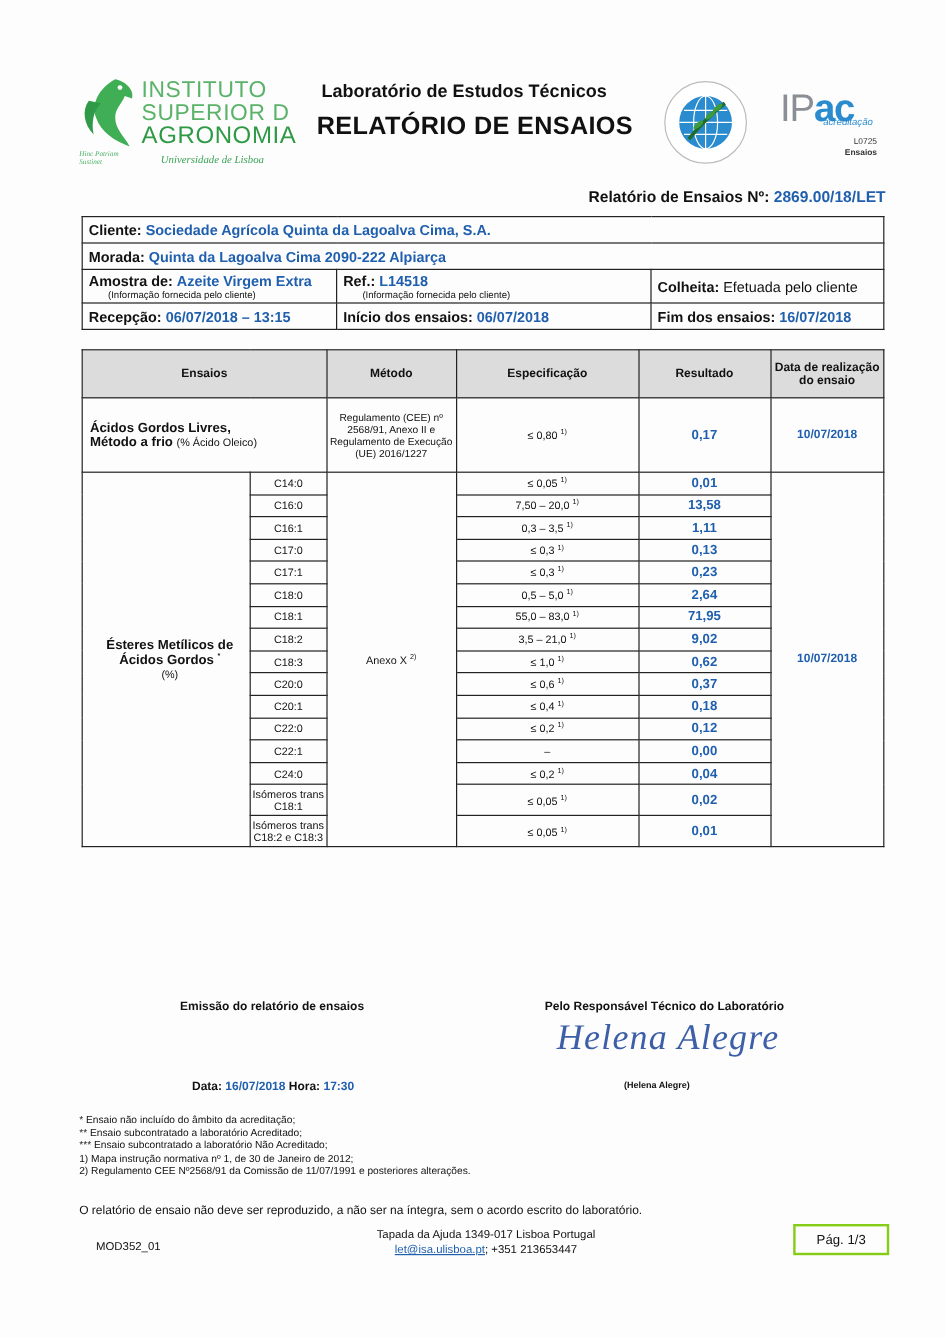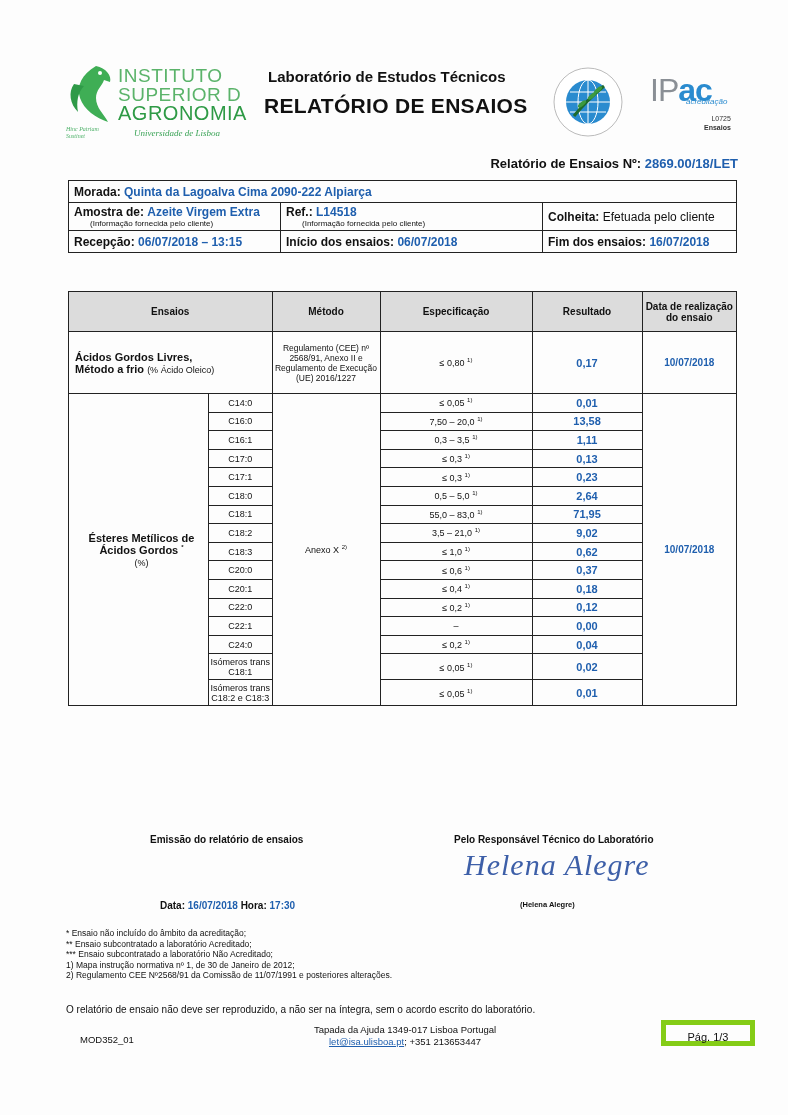--- a/index.html
+++ b/index.html
@@ -53,21 +53,21 @@
   .sig { left: 464px; top: 848px; font-family: "Liberation Serif", serif; font-style: italic; font-size: 30px; color: #3d5fa8; letter-spacing: 1px; }
   .sig-name { left: 520px; top: 900px; font-size: 7.5px; font-weight: bold; }
   .dt { left: 160px; top: 900px; font-size: 10px; font-weight: bold; }
 
   .notes { left: 66px; top: 928px; font-size: 8.5px; line-height: 10.5px; }
   .disclaimer { left: 66px; top: 1004px; font-size: 10px; }
 
   .mod { left: 80px; top: 1034px; font-size: 9.5px; }
   .footer { left: 230px; top: 1024px; width: 350px; text-align: center; font-size: 9.5px; line-height: 12px; }
   .footer a { color: #1f5fae; text-decoration: underline; }
-  .page { left: 661px; top: 1020px; width: 94px; height: 26px; border: 5px solid #84cc16; font-size: 11px; text-align: center; line-height: 24px; }
+  .page { left: 661px; top: 1020px; width: 80px; height: 26px; border: 2px solid #84cc16; font-size: 11px; text-align: center; line-height: 24px; }
 </style>
 </head>
 <body>
 
 <div class="abs logo-isa">
   <svg width="46" height="60" viewBox="0 0 46 60">
     <path d="M30 2 C40 4 46 12 44 18 L38 16 C36 22 30 26 30 34 C30 44 38 50 42 58 C30 54 18 46 14 34 C10 22 16 10 30 2 Z" fill="#3fae55"></path>
     <path d="M8 20 C2 28 4 40 12 48 C10 38 12 28 18 22 Z" fill="#2f9a48"></path>
     <circle cx="34" cy="9" r="2" fill="#fff"></circle>
   </svg>
@@ -105,20 +105,23 @@
   </div>
 </div>
 
 <div class="abs report-no">
   <span>Relatório de Ensaios Nº:</span>
   <span class="blue">2869.00/18/LET</span>
 </div>
 
 <table class="info">
   <tbody>
+      <tr style="height:22px">
+    <td colspan="3"><b>Cliente:</b> <span class="blue">Sociedade Agrícola Quinta da Lagoalva Cima, S.A.</span></td>
+  </tr>
   <tr style="height:22px">
     <td colspan="3"><b>Morada:</b> <span class="blue">Quinta da Lagoalva Cima 2090-222 Alpiarça</span></td>
   </tr>
   <tr style="height:26px">
     <td style="width:212px"><b>Amostra de:</b> <span class="blue">Azeite Virgem Extra</span><span class="small">(Informação fornecida pelo cliente)</span></td>
     <td style="width:262px"><b>Ref.:</b> <span class="blue">L14518</span><span class="small">(Informação fornecida pelo cliente)</span></td>
     <td><b>Colheita:</b> <span>Efetuada pelo cliente</span></td>
   </tr>
   <tr style="height:22px">
     <td><b>Recepção:</b> <span class="blue">06/07/2018 – 13:15</span></td>

